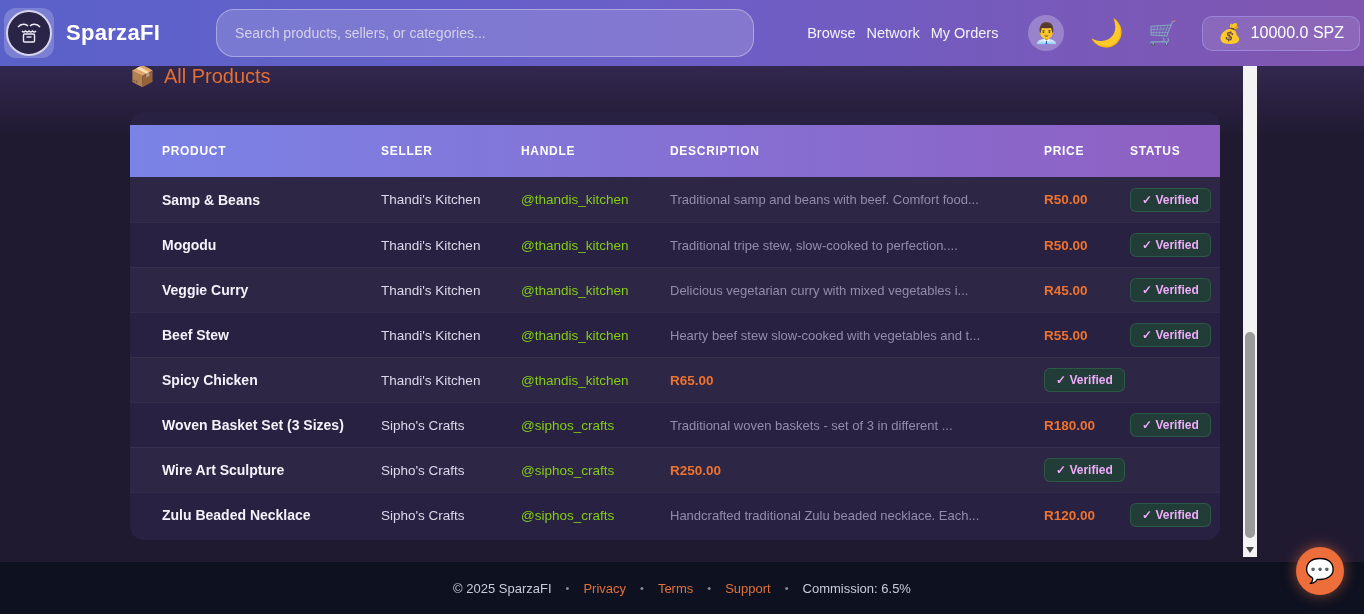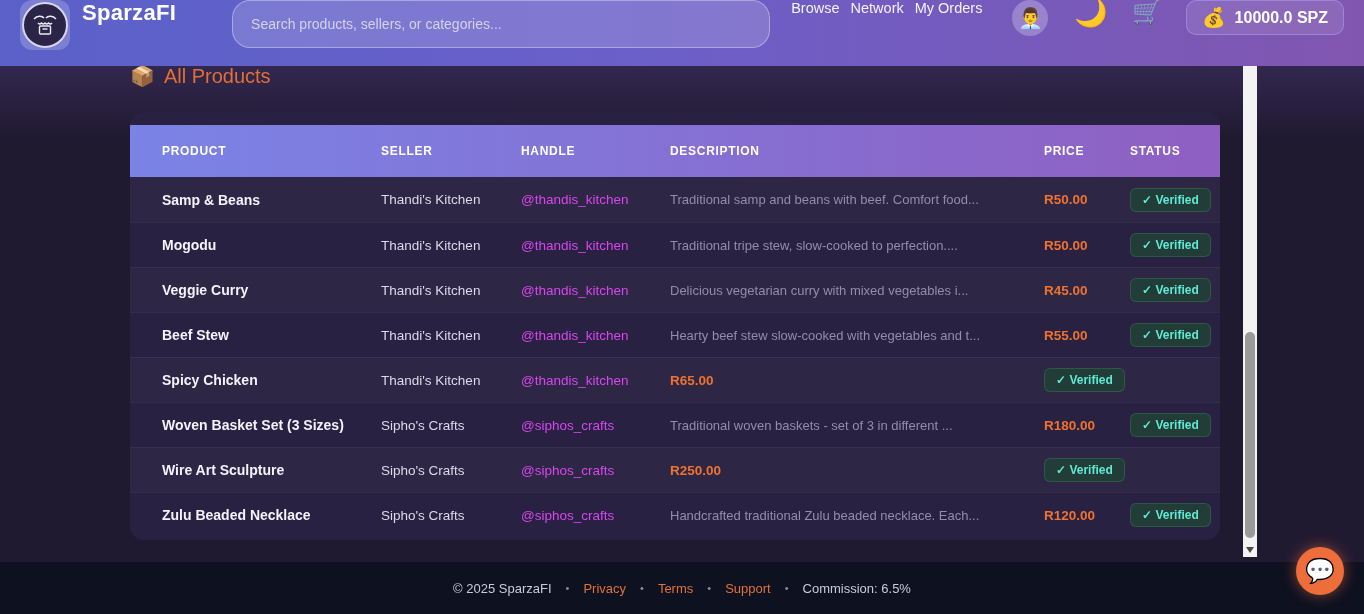--- a/index.html
+++ b/index.html
@@ -8,21 +8,21 @@
     position:relative;
     background:#201A31;
     font-family:"Liberation Sans", sans-serif;
     color:#fff;
   }
 
   
   .app-header {
     position:absolute; top:0; left:0; width:1364px; height:66px;
     background:linear-gradient(90deg,#5A61C9 0%,#6A5FC9 45%,#8156B0 100%);
-    display:flex; align-items:flex-start; padding:0 20px; z-index:5;
+    display:flex; align-items:center; padding:0 4px; z-index:5;
   }
   .bg-fade {
     position:absolute; top:66px; left:0; width:1364px; height:70px;
     background:linear-gradient(180deg, rgba(122,92,200,0.20), rgba(122,92,200,0));
     pointer-events:none;
   }
   .logo {
     width:50px; height:50px; border-radius:12px;
     background:rgba(255,255,255,0.20);
     display:flex; align-items:center; justify-content:center; flex:none;
@@ -50,21 +50,21 @@
   }
   .moon  { margin-left:26px; font-size:27px; cursor:pointer; background:none; border:none; line-height:1; }
   .cart  { margin-left:24px; font-size:24px; cursor:pointer; background:none; border:none; line-height:1; opacity:0.9; }
   .balance {
     margin-left:24px; display:flex; align-items:center; gap:9px;
     padding:7px 15px; border-radius:10px;
     background:rgba(255,255,255,0.10); border:1px solid rgba(178,168,255,0.45);
     cursor:pointer;
   }
   .balance .bag { font-size:19px; line-height:1; }
-  .balance .amt { font-size:16px; font-weight:bold; }
+  .balance .amt { font-size:16px; font-weight:normal; }
 
   
   .main { position:absolute; left:130px; top:64px; width:1090px; }
   .page-title {
     display:flex; align-items:center; gap:9px;
     font-size:20px; font-weight:500; color:#E26F35;
   }
   .card {
     margin-top:24px; background:#282141; border-radius:14px;
     padding:13px 0 3px 0; overflow:hidden;
@@ -77,27 +77,27 @@
   .thead {
     height:52px;
     background:linear-gradient(90deg,#7B83E6 0%,#8F5FC2 100%);
     font-size:12px; font-weight:bold; letter-spacing:0.7px; color:#FFFFFF;
   }
   .trow { height:45px; font-size:13.5px; cursor:pointer; }
   .trow + .trow { border-top:1px solid rgba(255,255,255,0.05); }
   .trow.odd { background:rgba(255,255,255,0.022); }
   .cell-product { font-weight:bold; color:#F5F2FC; font-size:14px; }
   .cell-seller  { color:#DED9EC; }
-  .cell-handle  { color:#d946ef; }
+  .cell-handle  { color:#84cc16; }
   .cell-desc    { color:#938CAB; font-size:13px; padding-right:14px; white-space:nowrap; overflow:hidden; }
   .cell-price   { color:#EE7230; font-weight:bold; font-size:13.5px; }
   .badge {
     display:inline-block; padding:4px 11px; border-radius:6px;
     background:#223C37; border:1px solid rgba(82,194,126,0.22);
-    color:#5eead4; font-size:12px; font-weight:bold; white-space:nowrap;
+    color:#f0abfc; font-size:12px; font-weight:bold; white-space:nowrap;
   }
 
   
   .sb-track {
     position:absolute; left:1243px; top:66px; width:14px; height:491px;
     background:#F3F3F3; z-index:4; cursor:default;
   }
   .sb-thumb {
     position:absolute; left:2px; top:266px; width:10px; height:206px;
     background:#9A9A9A; border-radius:5px; cursor:grab;

